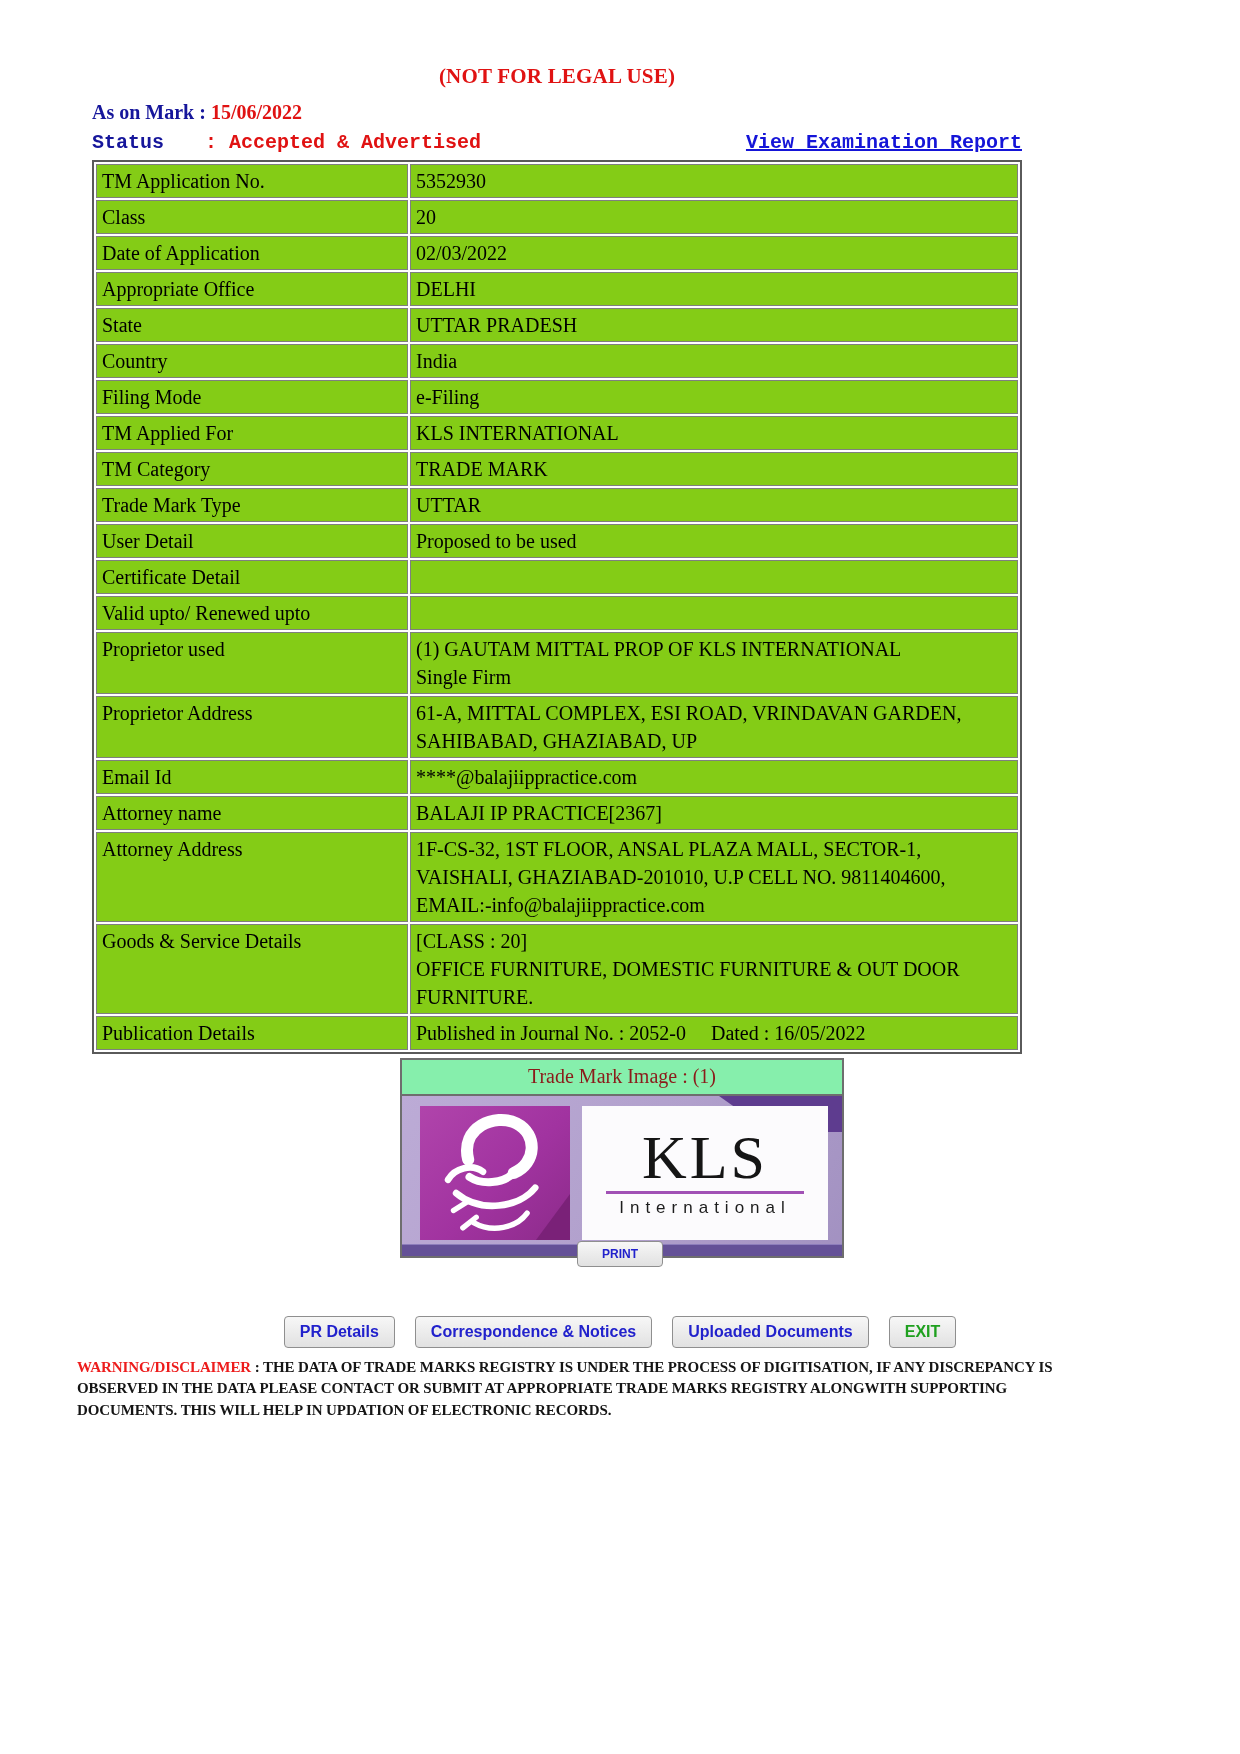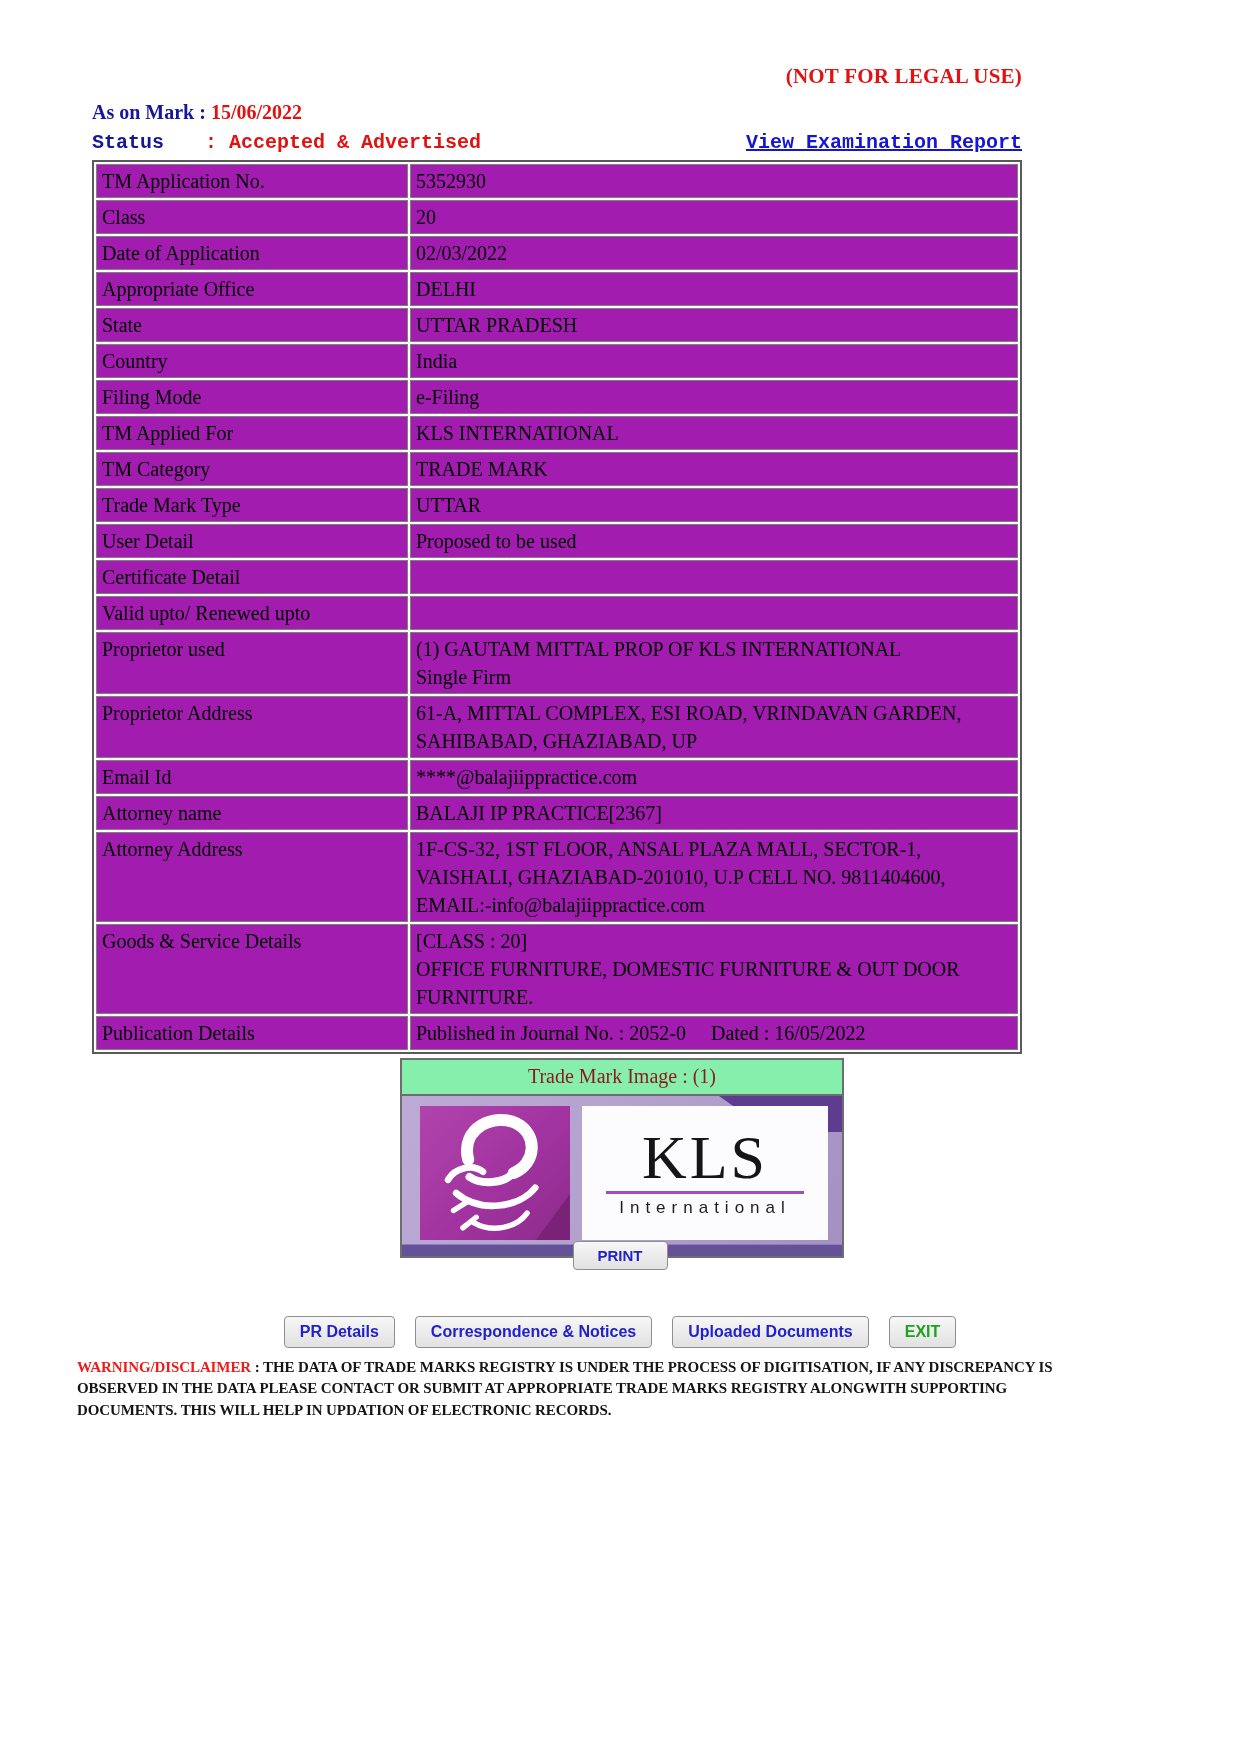--- a/index.html
+++ b/index.html
@@ -2,37 +2,37 @@
 <html><head>
 <meta charset="utf-8">
 <style>
   html,body{margin:0;padding:0;}
   body{
     width:1240px;height:1754px;background:#ffffff;position:relative;
     font-family:"Liberation Serif", serif;color:#000;
   }
   .content{position:absolute;left:92px;top:58px;width:930px;}
   .nflu{
-    text-align:right;color:#e01212;font-size:21px;font-weight:bold;
+    text-align:center;color:#e01212;font-size:21px;font-weight:bold;
     margin:6px 0 12px 0;letter-spacing:.2px;
   }
   .hline{font-size:20px;font-weight:bold;margin:0 0 7px 0;}
   .navy{color:#16169b;}
   .redtxt{color:#e01212;}
   .status-line{display:flex;justify-content:space-between;align-items:baseline;margin-bottom:6px;font-family:Liberation Mono, monospace;}
   .status-label{display:inline-block;min-width:113px;}
   .exam-link{color:#1515d8;text-decoration:underline;font-weight:bold;font-size:20px;cursor:pointer;}
 
   table.details{
     width:100%;border-collapse:separate;border-spacing:2px;
     border:2px solid #5a5a5a;background:#fff;
   }
   table.details td{
     border:1px solid #7f7f7f;font-size:20px;line-height:1.4;
-    padding:2px 5px;vertical-align:top;background:#a21caf;
+    padding:2px 5px;vertical-align:top;background:#84cc16;
   }
   td.lbl{width:300px;}
   td.val{white-space:pre-line;}
 
   .tm-box{
     margin:4px 0 0 308px;width:440px;border:2px solid #6e6e6e;background:#86efac;
   }
   .tm-header{
     text-align:center;color:#8b1a1a;font-size:20px;padding:5px 2px 6px 2px;
     border-bottom:2px solid #6e6e6e;
@@ -73,21 +73,21 @@
   }
 
   .btn{
     font-family:"Liberation Sans",sans-serif;font-weight:bold;font-size:16px;
     background:linear-gradient(#f7f7f7,#e1e1e1);border:1px solid #8f8f8f;
     border-radius:4px;padding:5px 13px;cursor:pointer;
   }
   .btn-blue{color:#2121cc;}
   .btn-green{color:#1fa01f;}
   .print-row{position:absolute;top:1241px;left:0;width:1240px;text-align:center;}
-  .print-row .btn{padding:5px 24px;font-size:15px;}
+  .print-row .btn{padding:5px 24px;font-size:12px;}
   .actions-row{
     position:absolute;top:1316px;left:0;width:1240px;
     display:flex;justify-content:center;gap:20px;
   }
   .actions-row .btn{padding:6px 15px;}
 
   .disclaimer{
     position:absolute;top:1357px;left:77px;width:985px;
     font-size:15px;font-weight:bold;line-height:1.42;color:#151515;
     letter-spacing:-0.1px;

